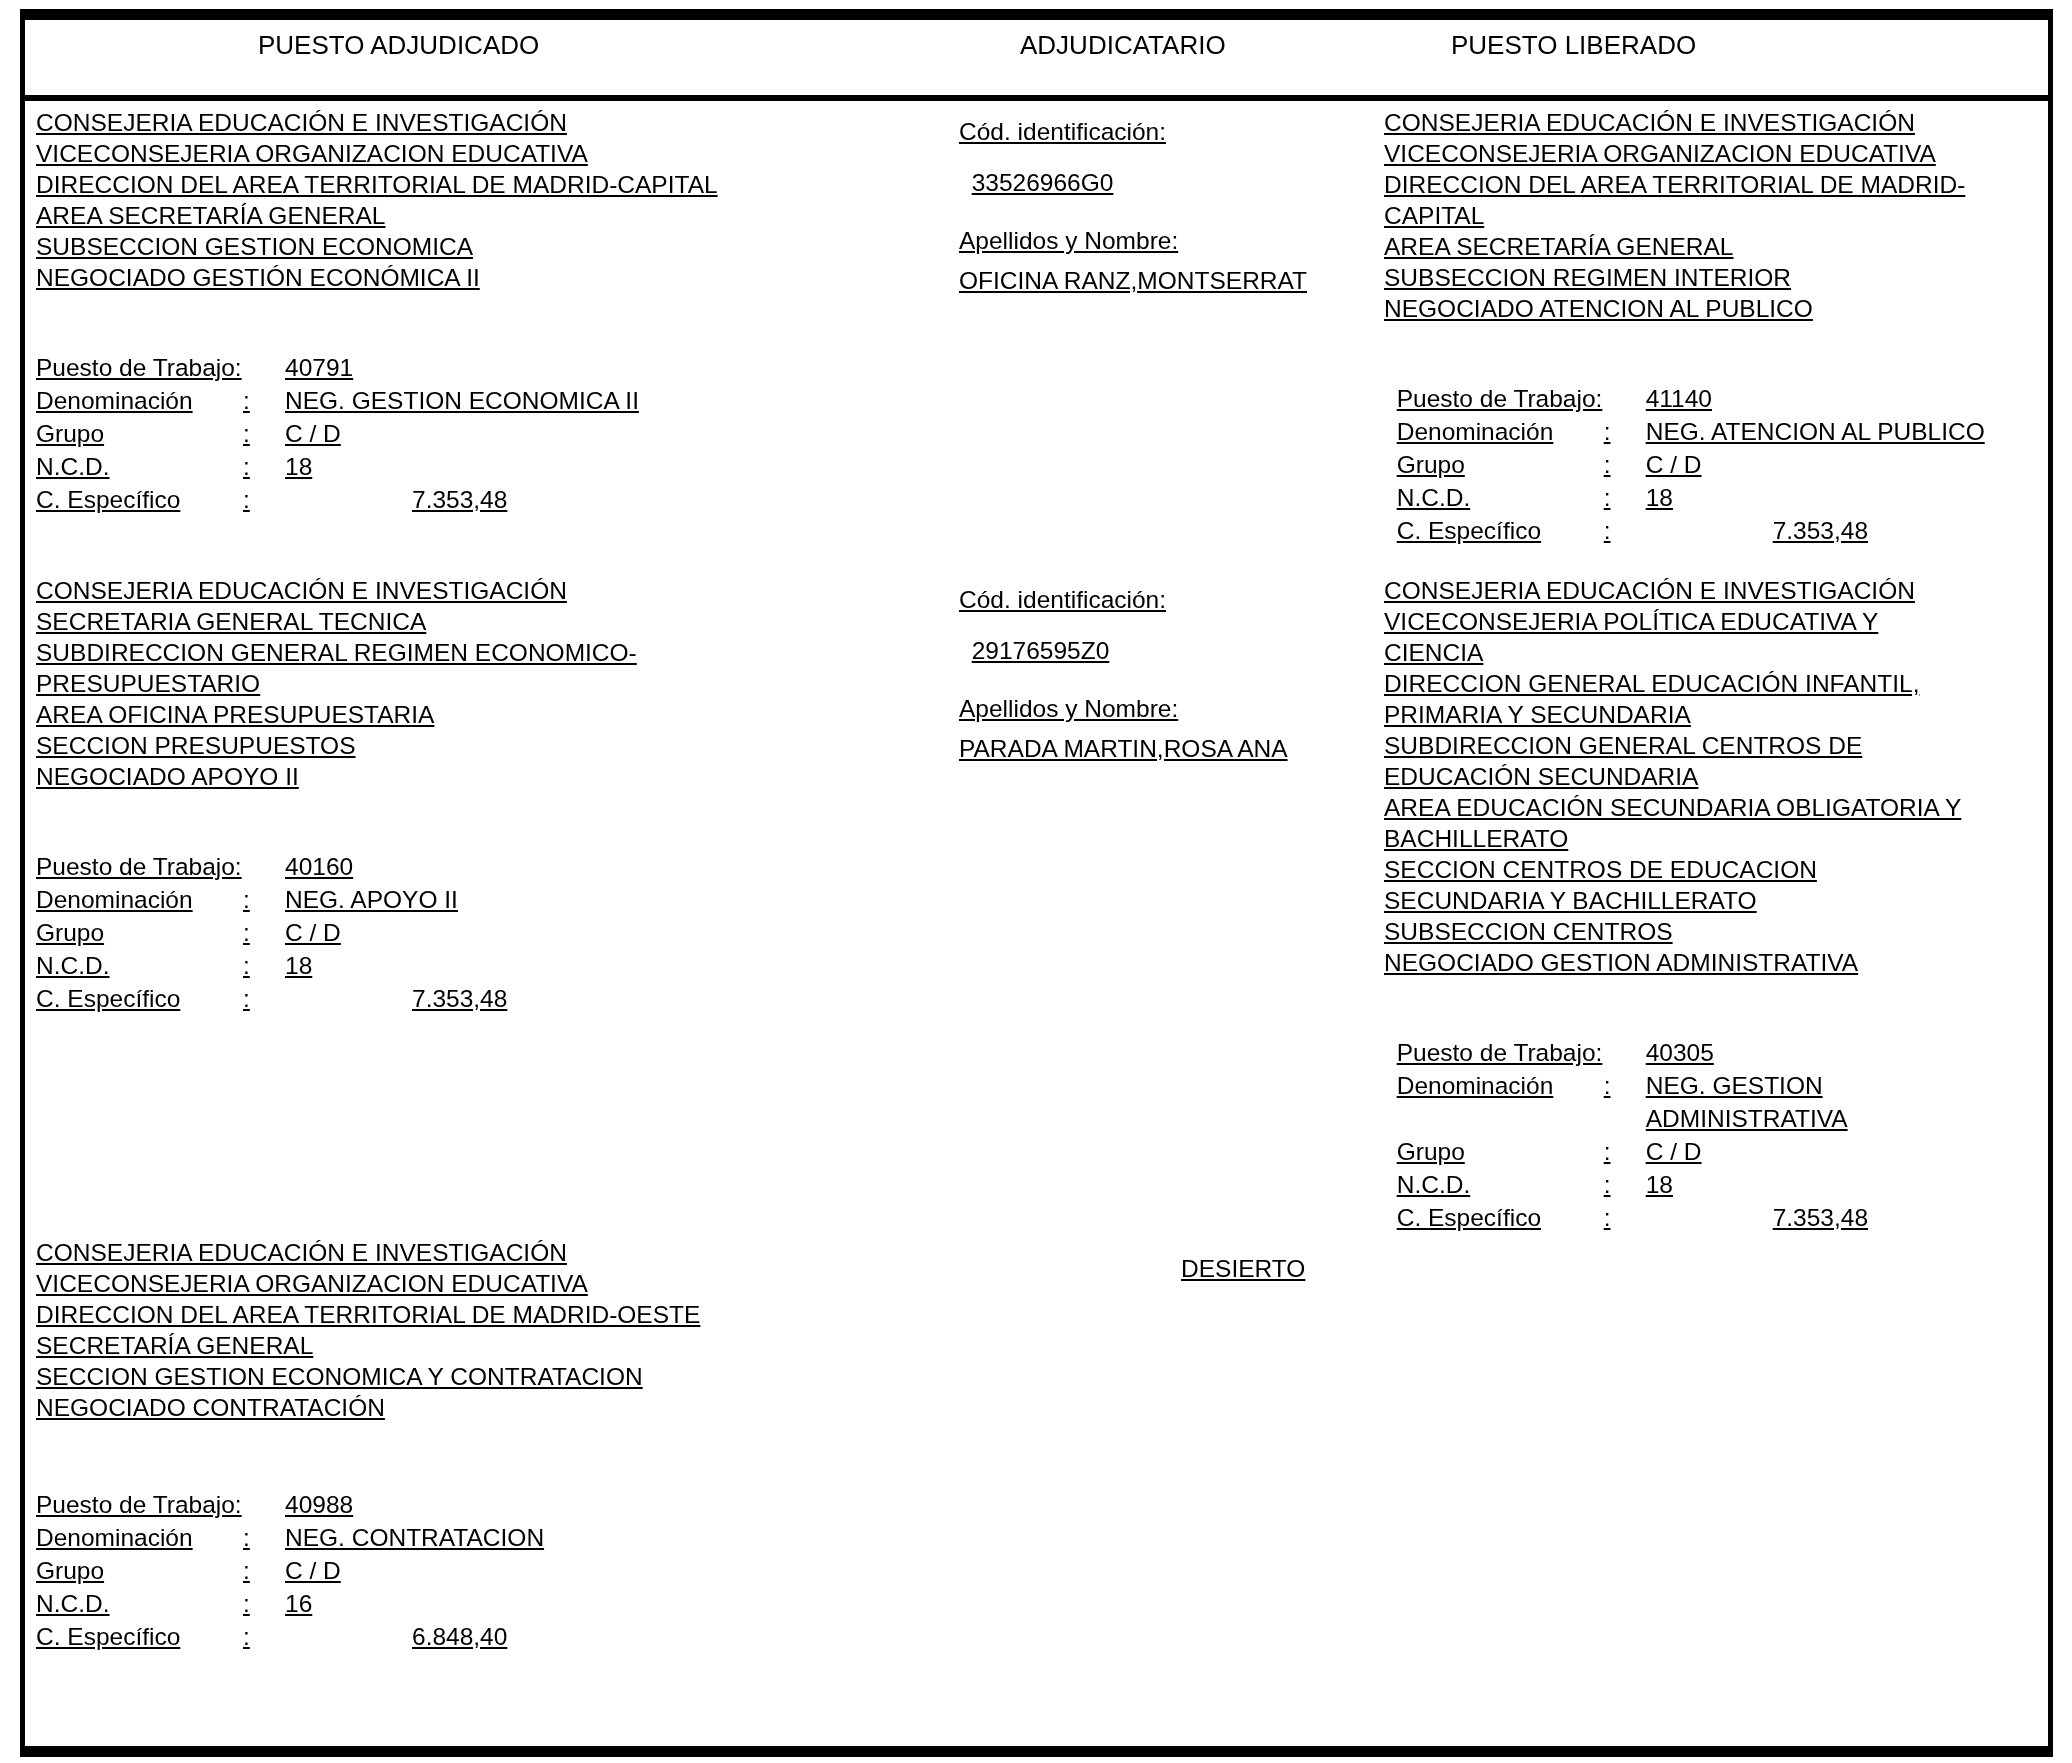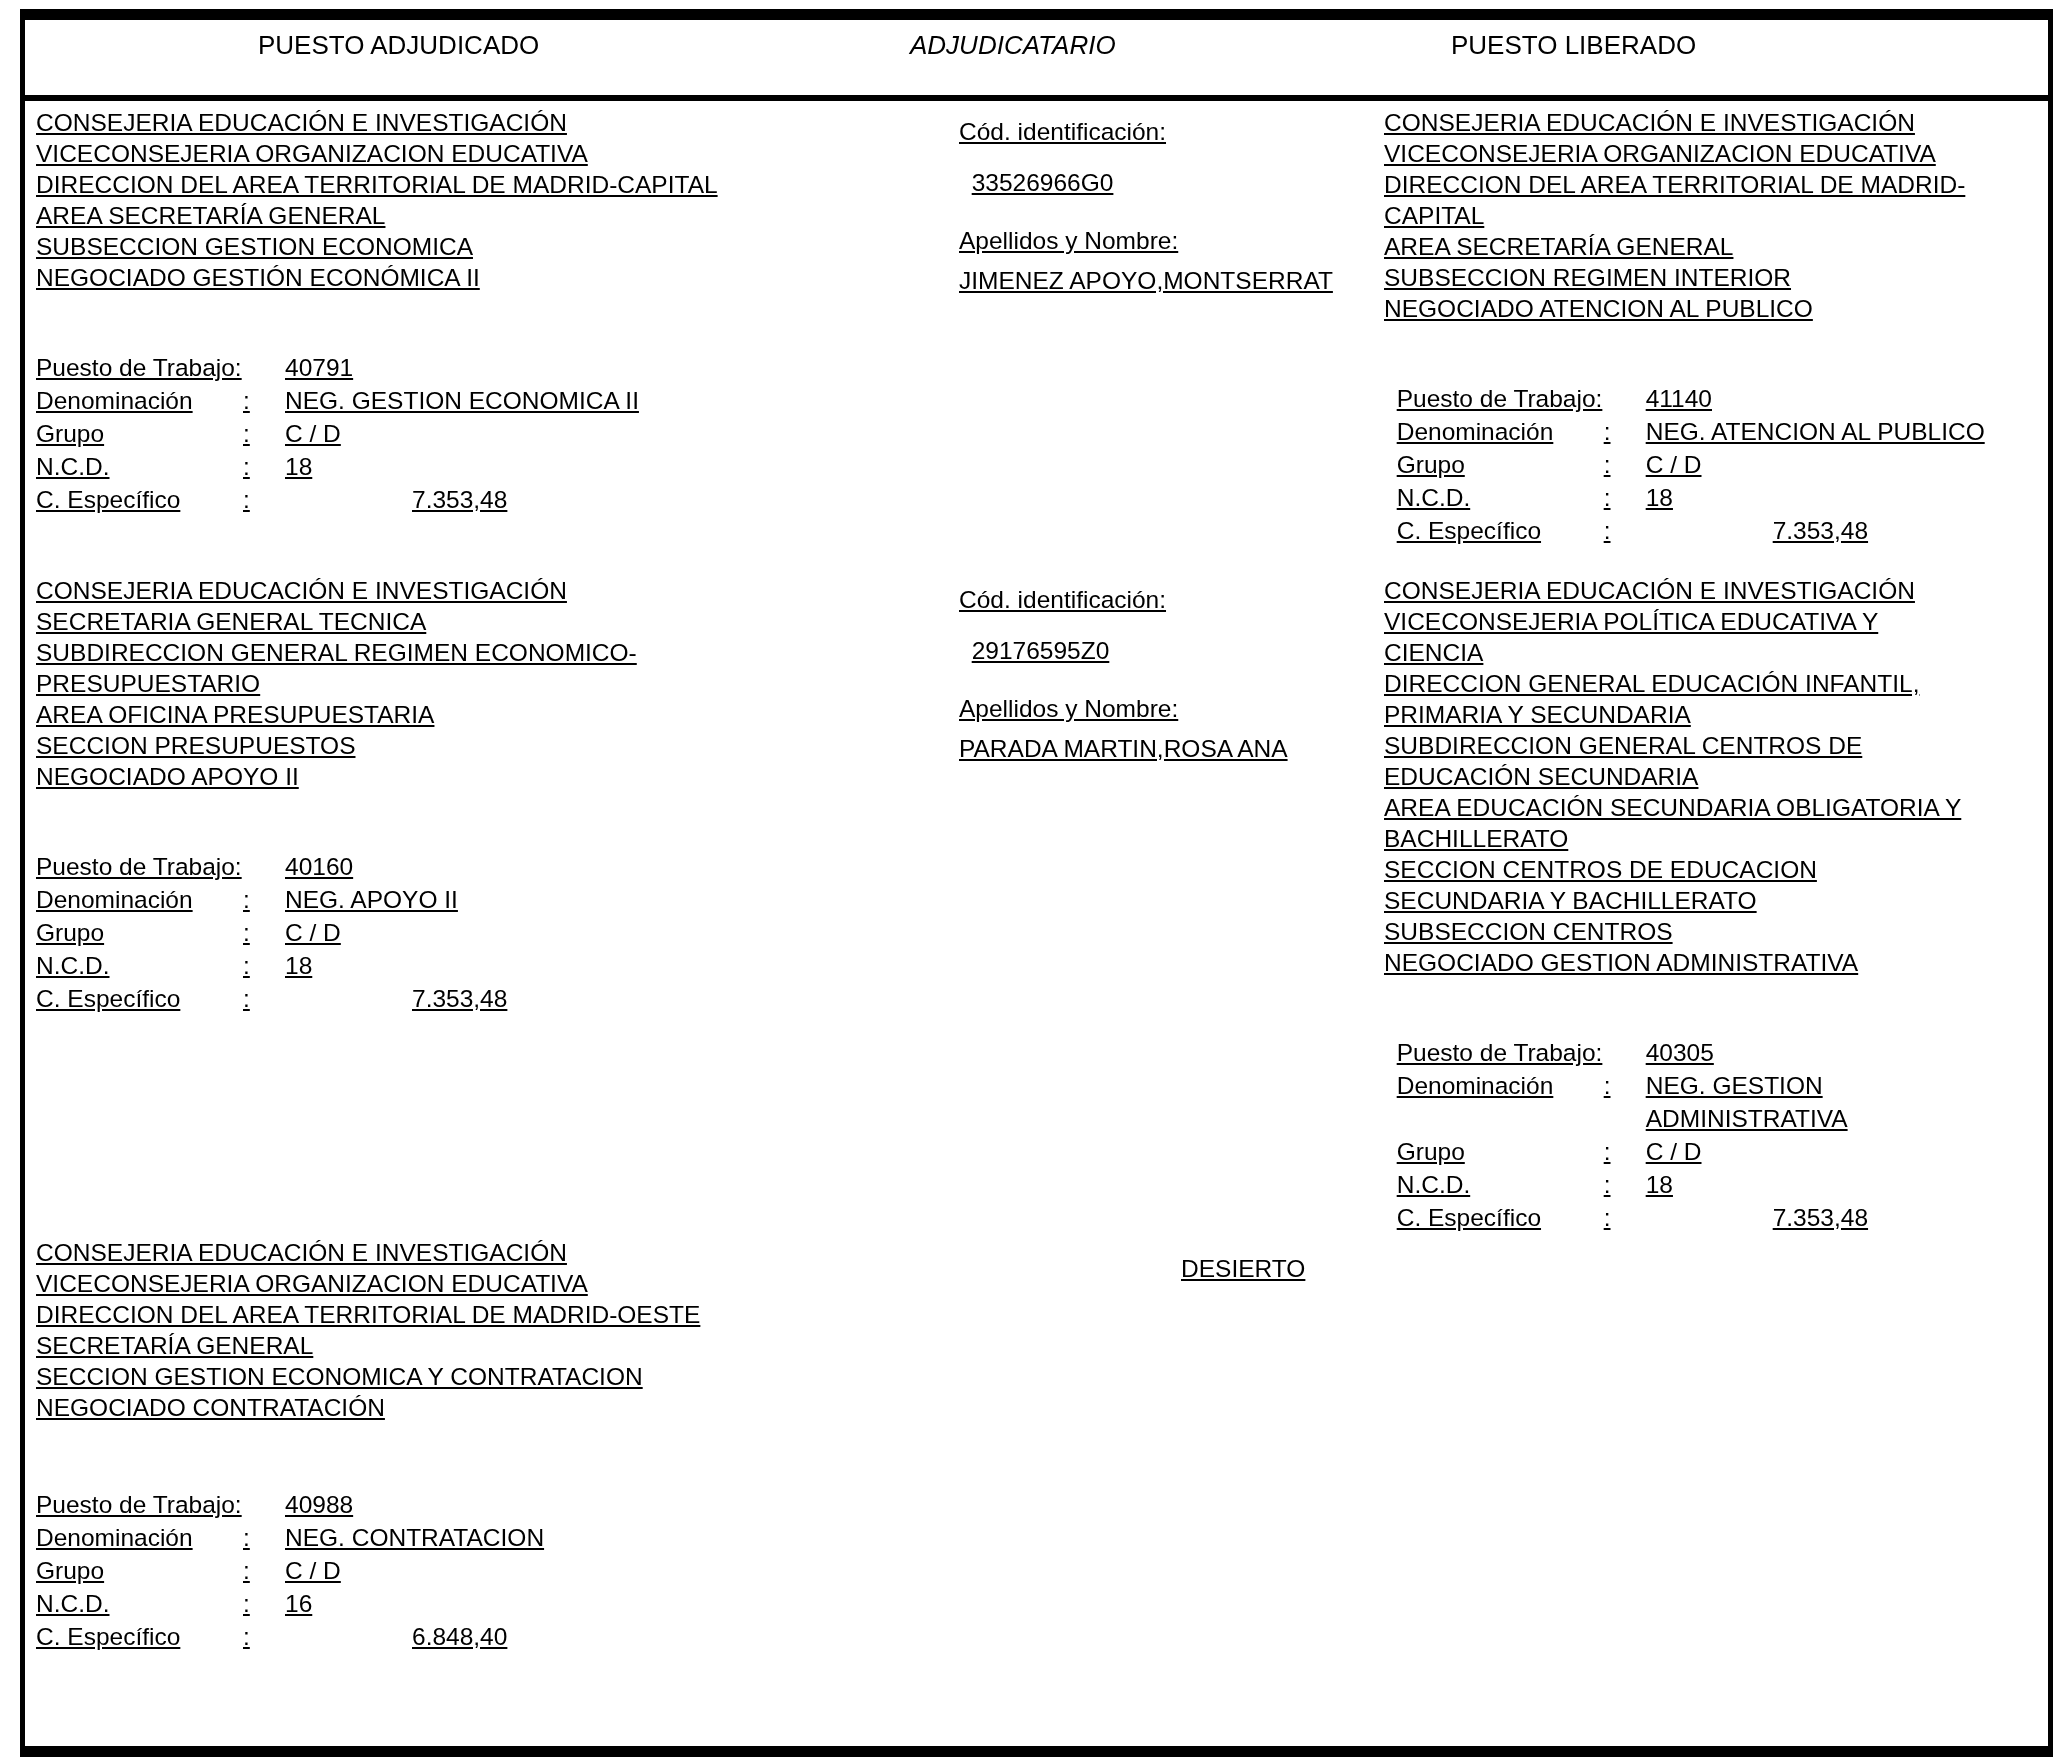--- a/index.html
+++ b/index.html
@@ -27,21 +27,21 @@
     border-bottom:6.4px solid #000;
   }
   .colhead {
     position:absolute;
     top:10px;
     font-size:26px;
     line-height:31px;
     white-space:nowrap;
   }
   .h1 { left:233px; }
-  .h2 { left:885px;font-style:italic; }
+  .h2 { left:995px; }
   .h3 { left:1426px; }
 
   .body { position:relative; }
   .record {
     display:grid;
     grid-template-columns:923px 425px auto;
   }
   .r1 { height:468px; }
   .r2 { height:662px; }
   .r3 { height:514px; }
@@ -118,21 +118,21 @@
               <span class="dlabel">C. Específico</span>
               <span class="dsep">:</span>
               <span class="dvalue num">7.353,48</span>
             </div>
           </div>
         </div>
         <div class="cell">
           <div class="mid-label">Cód. identificación:</div>
           <div class="mid-code">33526966G0</div>
           <div class="mid-label2">Apellidos y Nombre:</div>
-          <div class="mid-name">JIMENEZ APOYO,MONTSERRAT</div>
+          <div class="mid-name">OFICINA RANZ,MONTSERRAT</div>
         </div>
         <div class="cell">
           <div>
             <div class="org-line">CONSEJERIA EDUCACIÓN E INVESTIGACIÓN</div>
             <div class="org-line">VICECONSEJERIA ORGANIZACION EDUCATIVA</div>
             <div class="org-line">DIRECCION DEL AREA TERRITORIAL DE MADRID-</div>
             <div class="org-line">CAPITAL</div>
             <div class="org-line">AREA SECRETARÍA GENERAL</div>
             <div class="org-line">SUBSECCION REGIMEN INTERIOR</div>
             <div class="org-line">NEGOCIADO ATENCION AL PUBLICO</div>

